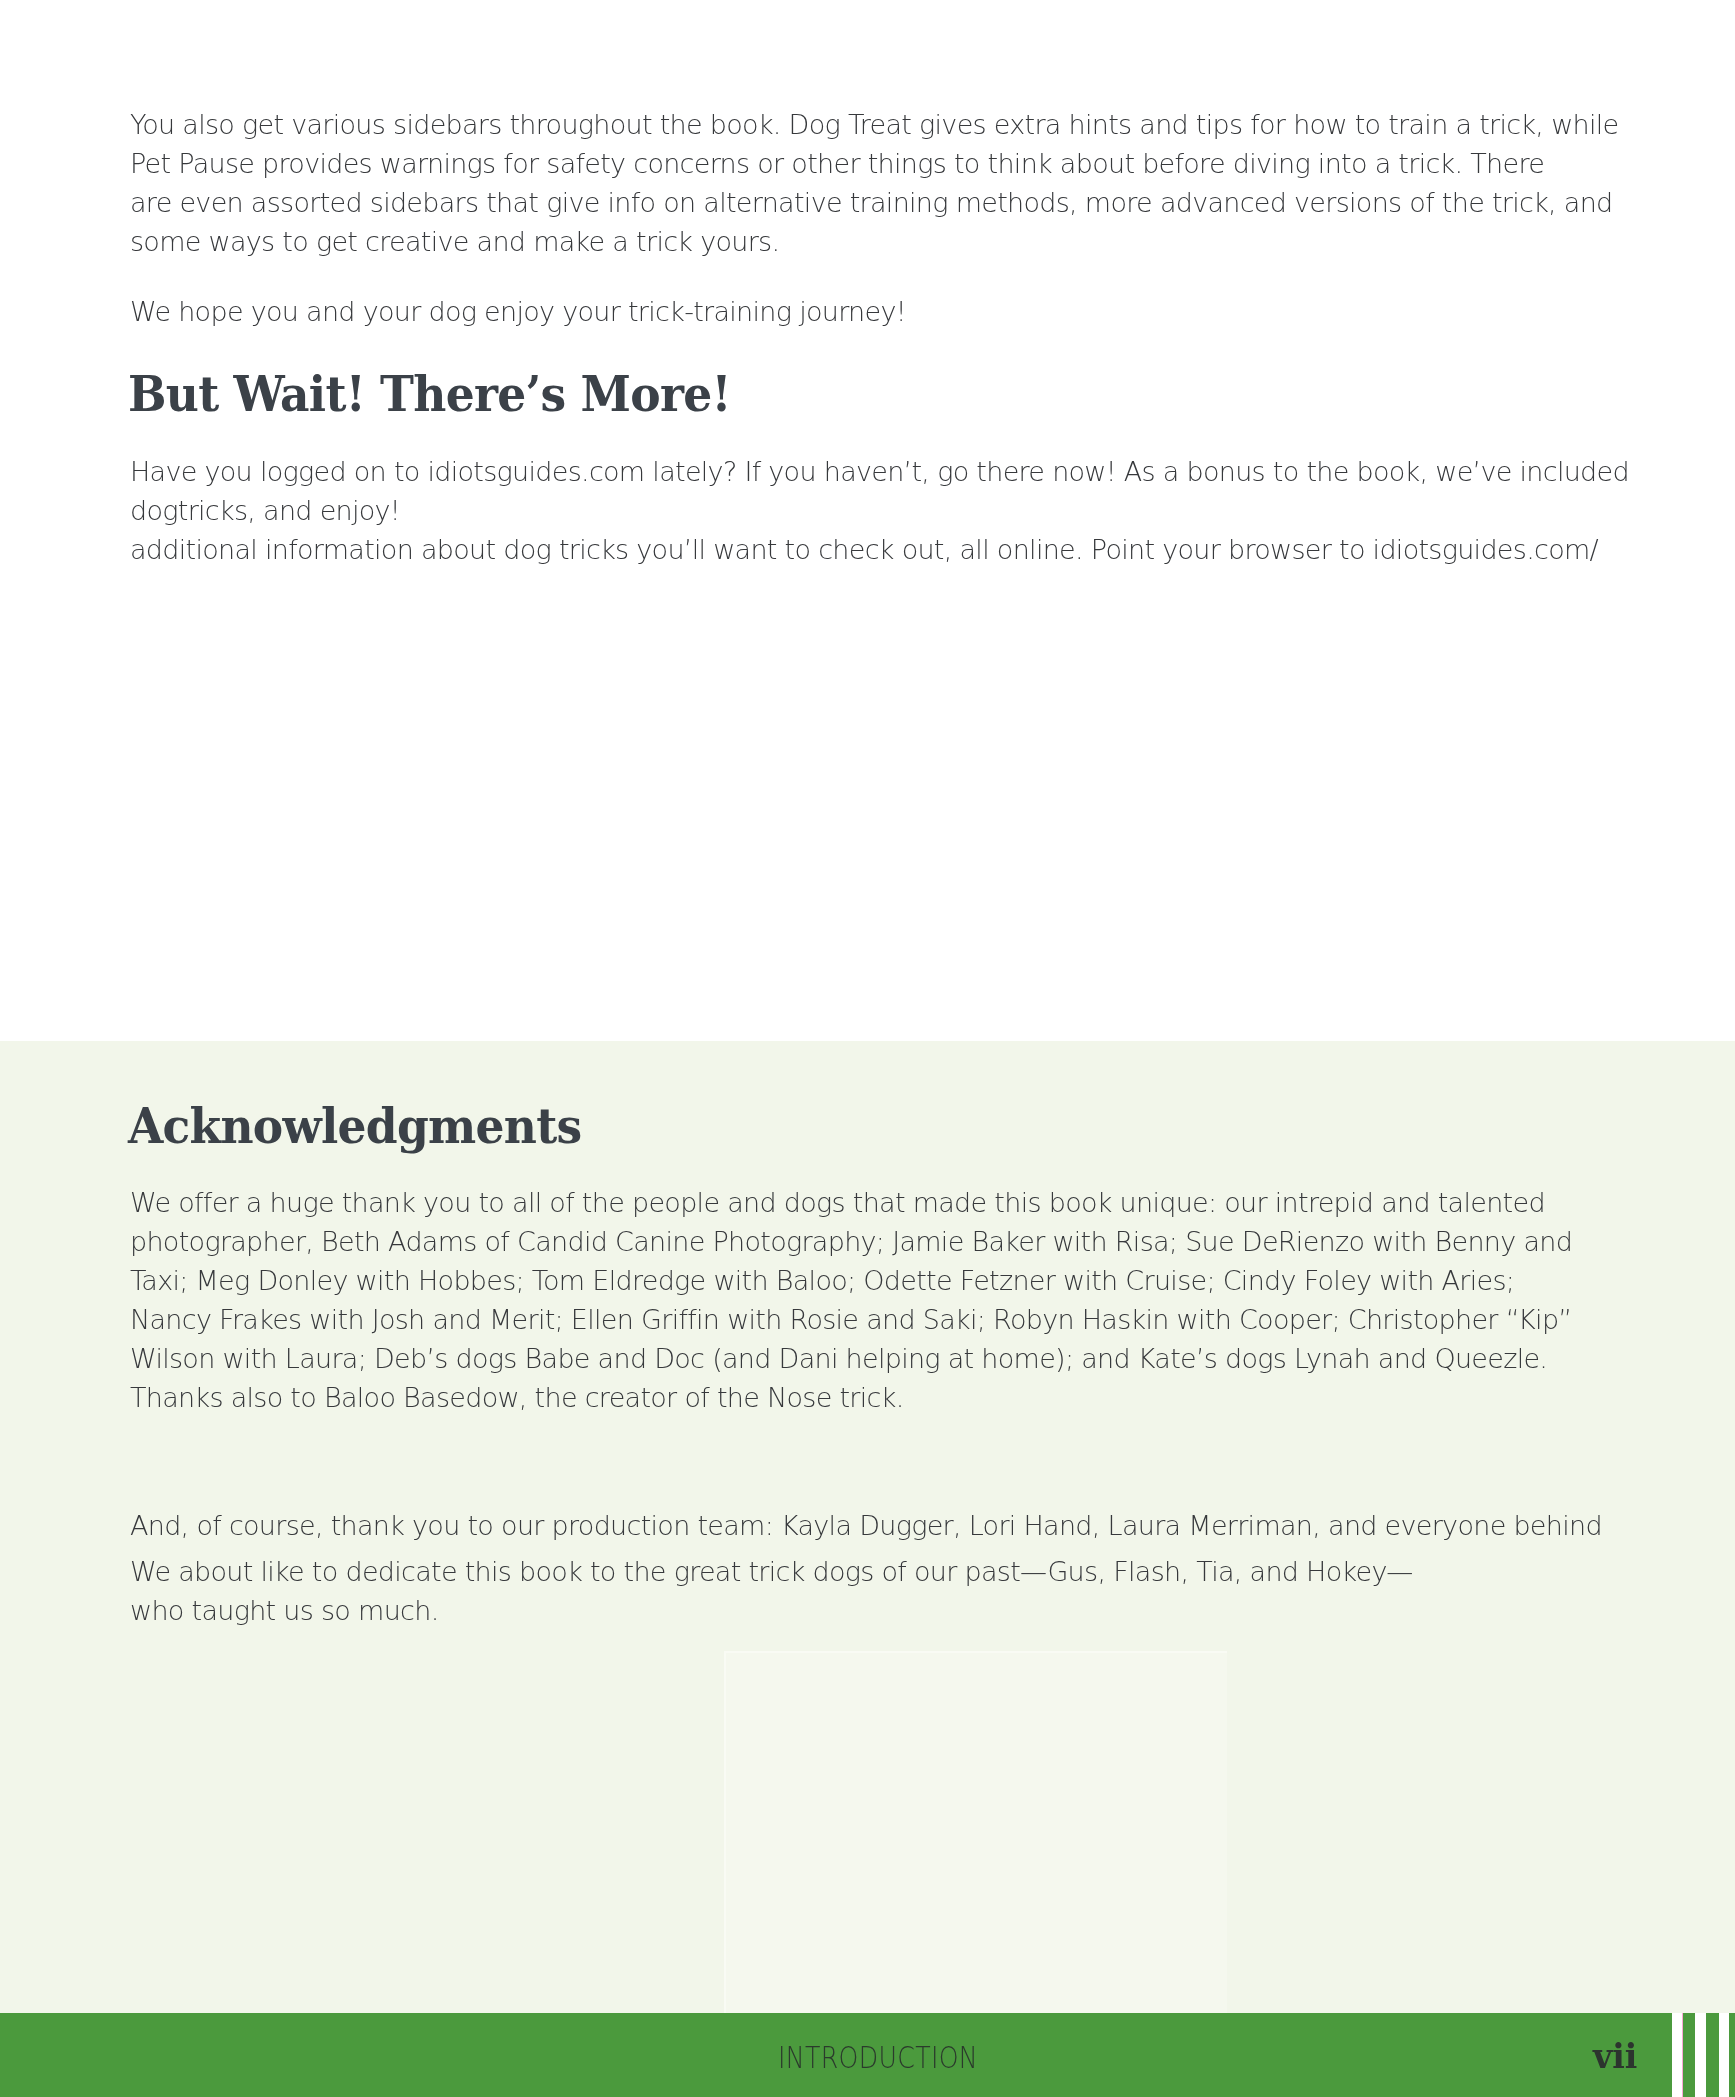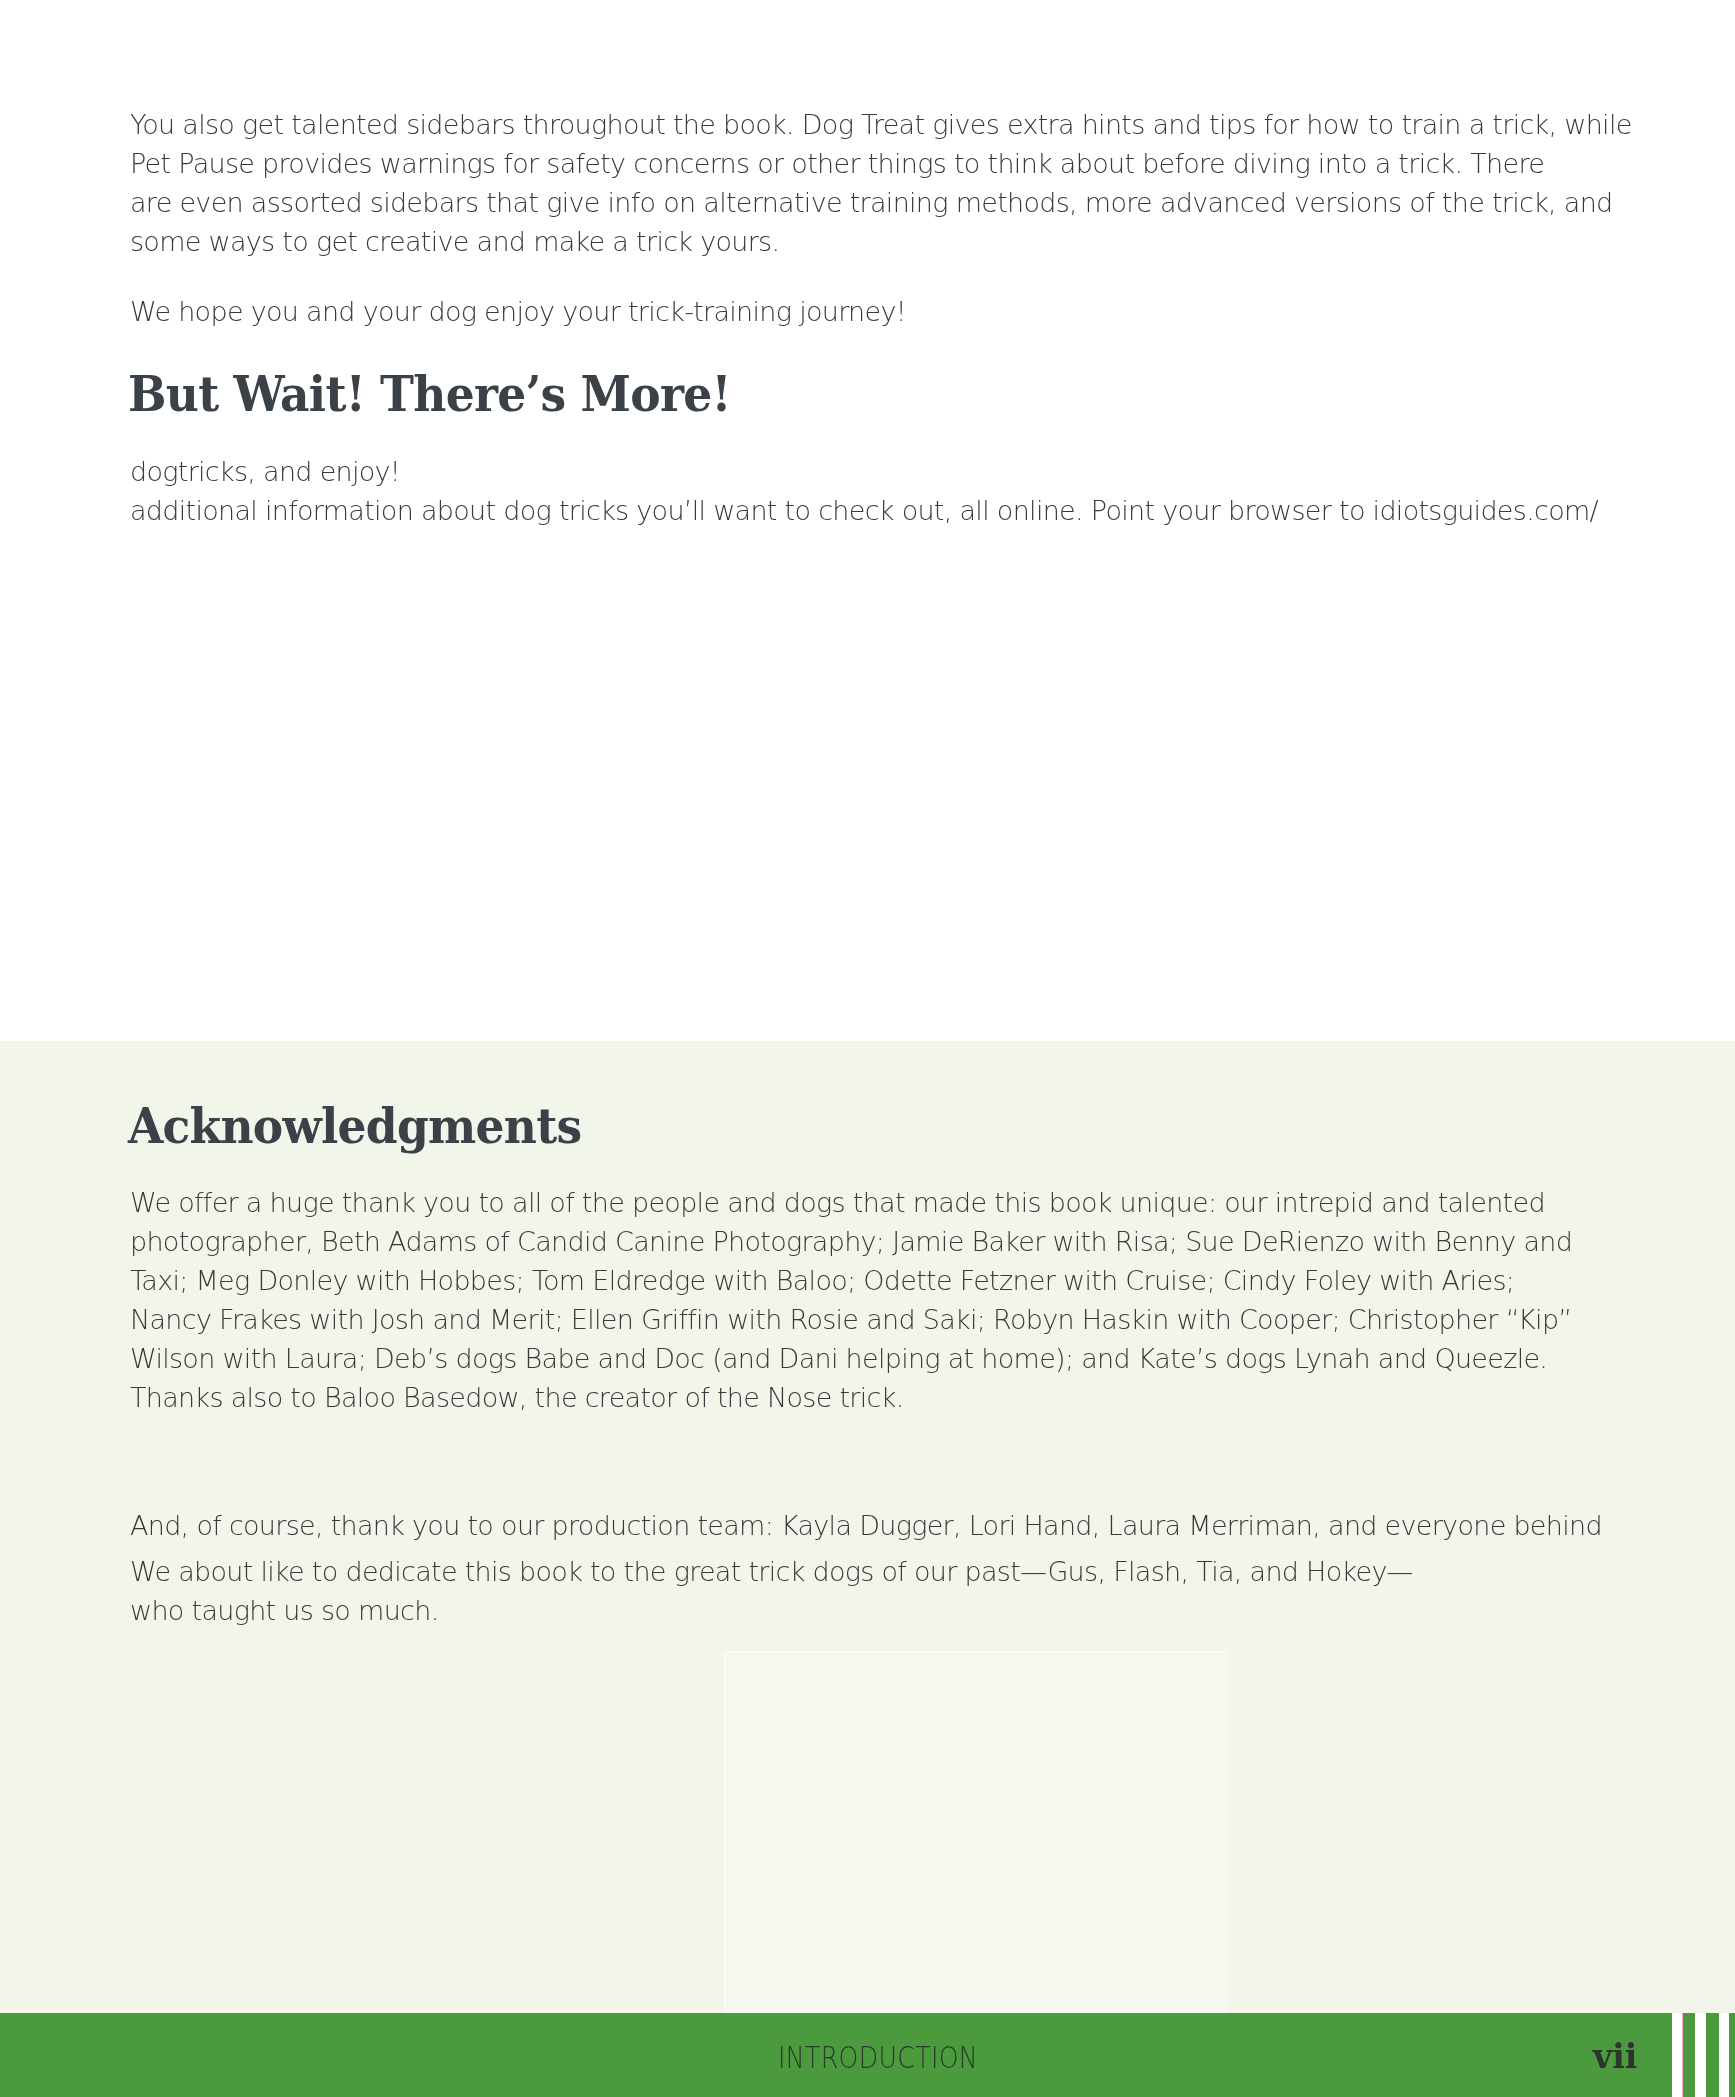--- a/index.html
+++ b/index.html
@@ -133,33 +133,34 @@
   }
 </style>
 </head>
 <body>
 
 <div class="page">
 
   <div class="top-section">
 
     <p class="body-para" id="p-sidebars">
-      <span class="line" style="display: block;">You also get talented sidebars throughout the book. Dog Treat gives extra hints and tips for how to train a trick, while</span>
+      <span class="line" style="display: block;">You also get various sidebars throughout the book. Dog Treat gives extra hints and tips for how to train a trick, while</span>
       <span class="line" style="display: block;">Pet Pause provides warnings for safety concerns or other things to think about before diving into a trick. There</span>
       <span class="line" style="display: block;">are even assorted sidebars that give info on alternative training methods, more advanced versions of the trick, and</span>
       <span class="line" style="display: block;">some ways to get creative and make a trick yours.</span>
     </p>
 
     <p class="body-para" id="p-hope">
       <span class="line" style="display: block;">We hope you and your dog enjoy your trick-training journey!</span>
     </p>
 
     <h2 class="heading" id="h-more">But Wait! There’s More!</h2>
 
     <p class="body-para" id="p-more">
+      <span class="line" style="display: block;">Have you logged on to idiotsguides.com lately? If you haven’t, go there now! As a bonus to the book, we’ve included</span>
       <span class="line" style="display: block;">dogtricks, and enjoy!</span>
       <span class="line" style="display: block;">additional information about dog tricks you’ll want to check out, all online. Point your browser to idiotsguides.com/</span>
     </p>
   </div>
 
   <div class="ack-panel">
     <div class="scan-rect"></div>
   </div>
 
   <h2 class="heading" id="h-ack">Acknowledgments</h2>

